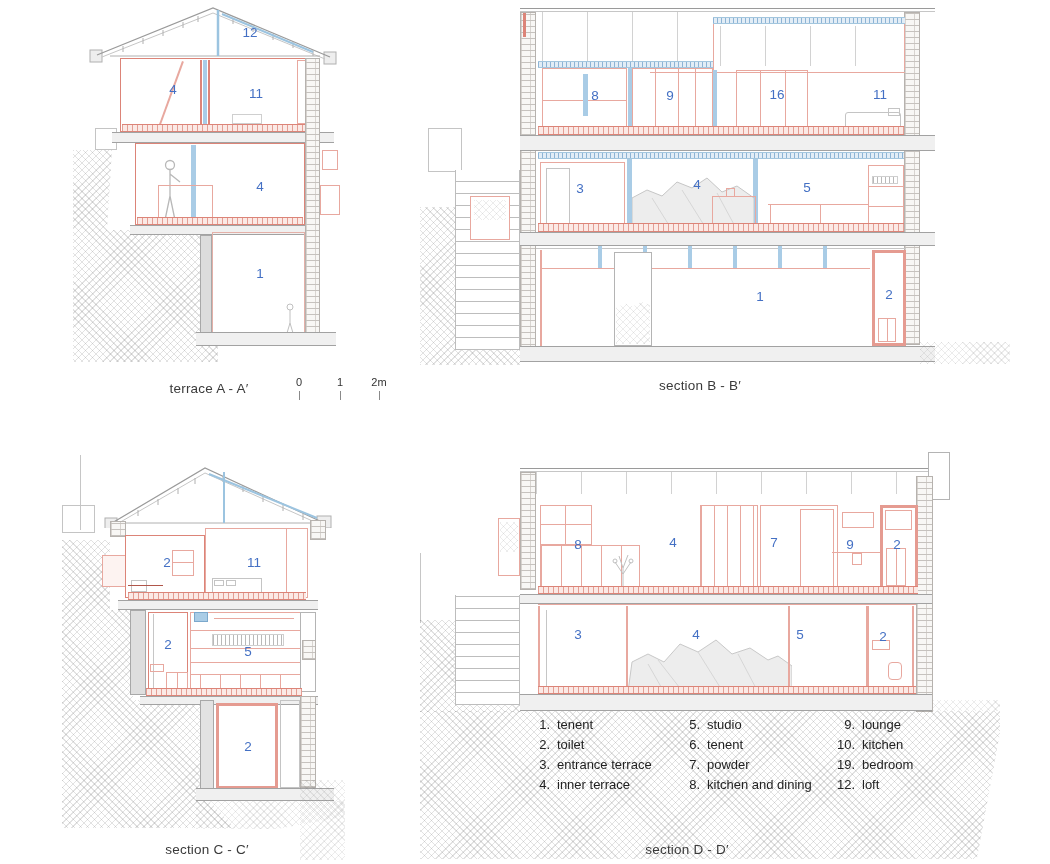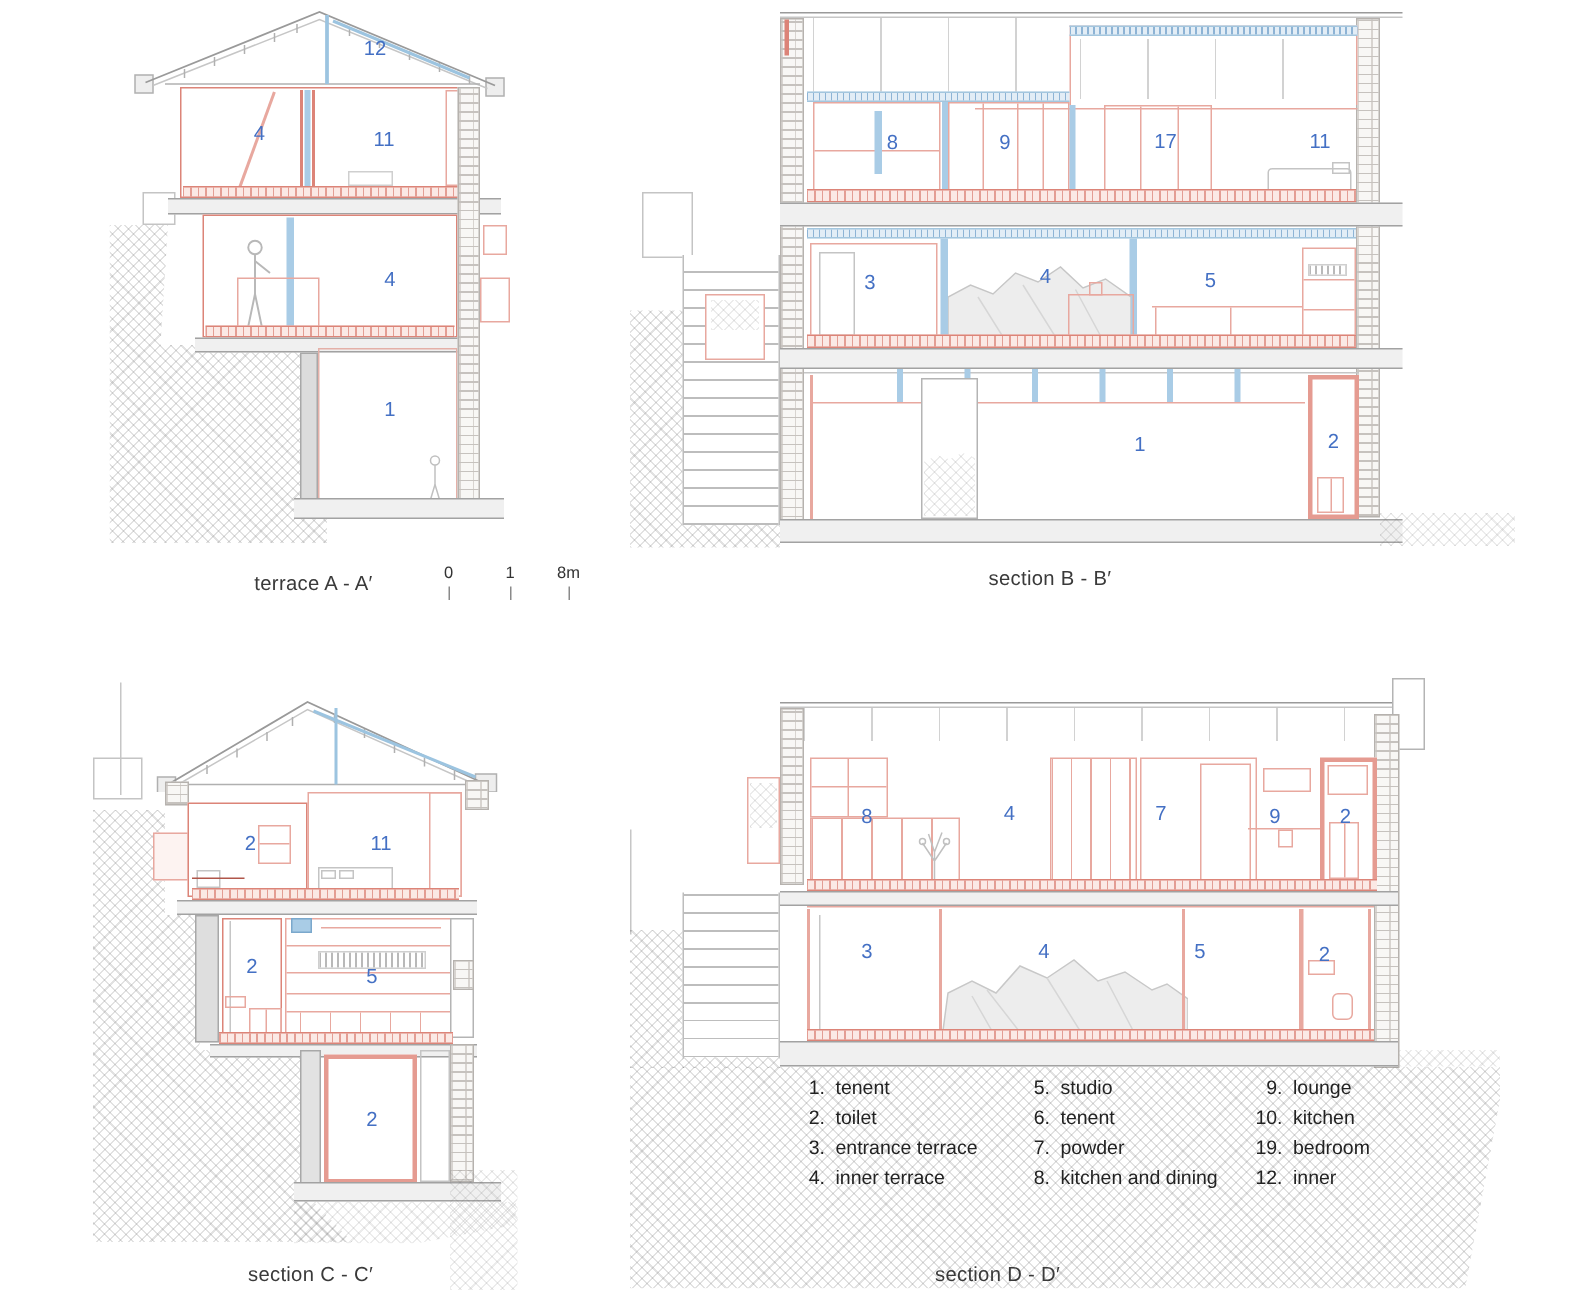--- a/index.html
+++ b/index.html
@@ -111,21 +111,21 @@
 
     <span class="num" style="left:250px;top:32px">12</span>
     <span class="num" style="left:173px;top:89px">4</span>
     <span class="num" style="left:256px;top:93px">11</span>
     <span class="num" style="left:260px;top:186px">4</span>
     <span class="num" style="left:260px;top:273px">1</span>
 
     <div class="seclabel" style="left:144px;top:381px">terrace A - A′</div>
     <span class="scalenum" style="left:299px;top:376px">0</span>
     <span class="scalenum" style="left:340px;top:376px">1</span>
-    <span class="scalenum" style="left:379px;top:376px">8m</span>
+    <span class="scalenum" style="left:379px;top:376px">2m</span>
     <div class="tick" style="left:299px;top:391px"></div>
     <div class="tick" style="left:340px;top:391px"></div>
     <div class="tick" style="left:379px;top:391px"></div>
   </div>
 
   <div>
     <div class="abs gboxo" style="left:428px;top:128px;width:34px;height:44px"></div>
     <div class="abs hatch" style="left:420px;top:207px;width:100px;height:158px"></div>
     <div class="abs steps" style="left:455px;top:170px;width:65px;height:180px"></div>
     <div class="abs rbox" style="left:470px;top:196px;width:40px;height:44px;background:#fff"></div>
@@ -193,21 +193,21 @@
     <div class="abs gbox" style="left:614px;top:252px;width:38px;height:94px"></div>
     <div class="abs hatchlt" style="left:616px;top:300px;width:34px;height:44px;clip-path:polygon(0 18%,25% 8%,50% 14%,75% 4%,100% 12%,100% 100%,0 100%)"></div>
     <div class="abs rwallthick" style="left:872px;top:250px;width:34px;height:96px"></div>
     <div class="abs rbox" style="left:878px;top:318px;width:18px;height:24px"></div>
     <div class="abs rlinelt" style="left:887px;top:319px;width:1px;height:22px"></div>
     <div class="abs slab diag" style="left:520px;top:346px;width:415px;height:16px"></div>
     <div class="abs hatchlt" style="left:920px;top:342px;width:90px;height:22px"></div>
 
     <span class="num" style="left:595px;top:95px">8</span>
     <span class="num" style="left:670px;top:95px">9</span>
-    <span class="num" style="left:777px;top:94px">17</span>
+    <span class="num" style="left:777px;top:94px">16</span>
     <span class="num" style="left:880px;top:94px">11</span>
     <span class="num" style="left:580px;top:188px">3</span>
     <span class="num" style="left:697px;top:184px">4</span>
     <span class="num" style="left:807px;top:187px">5</span>
     <span class="num" style="left:760px;top:296px">1</span>
     <span class="num" style="left:889px;top:294px">2</span>
     <div class="seclabel" style="left:635px;top:378px">section B - B′</div>
   </div>
 
   <div>
@@ -346,21 +346,21 @@
 
     <span class="num" style="left:578px;top:544px">8</span>
     <span class="num" style="left:673px;top:542px">4</span>
     <span class="num" style="left:774px;top:542px">7</span>
     <span class="num" style="left:850px;top:544px">9</span>
     <span class="num" style="left:897px;top:544px">2</span>
     <span class="num" style="left:578px;top:634px">3</span>
     <span class="num" style="left:696px;top:634px">4</span>
     <span class="num" style="left:800px;top:634px">5</span>
     <span class="num" style="left:883px;top:636px">2</span>
-    <div class="seclabel" style="left:600px;top:842px">section D - D′</div>
+    <div class="seclabel" style="left:622px;top:842px">section D - D′</div>
   </div>
 
   <div class="legend">
     <div class="lcol" style="width:150px">
       <div class="lrow">
         <span class="lnum">1.</span>
         <span>tenent</span>
         </div>
       <div class="lrow">
         <span class="lnum">2.</span>
@@ -401,18 +401,18 @@
       <div class="lrow">
         <span class="lnum">10.</span>
         <span>kitchen</span>
         </div>
       <div class="lrow">
         <span class="lnum">19.</span>
         <span>bedroom</span>
         </div>
       <div class="lrow">
         <span class="lnum">12.</span>
-        <span>inner</span>
+        <span>loft</span>
         </div>
     </div>
   </div>
 
 </div>
 
 </body></html>

